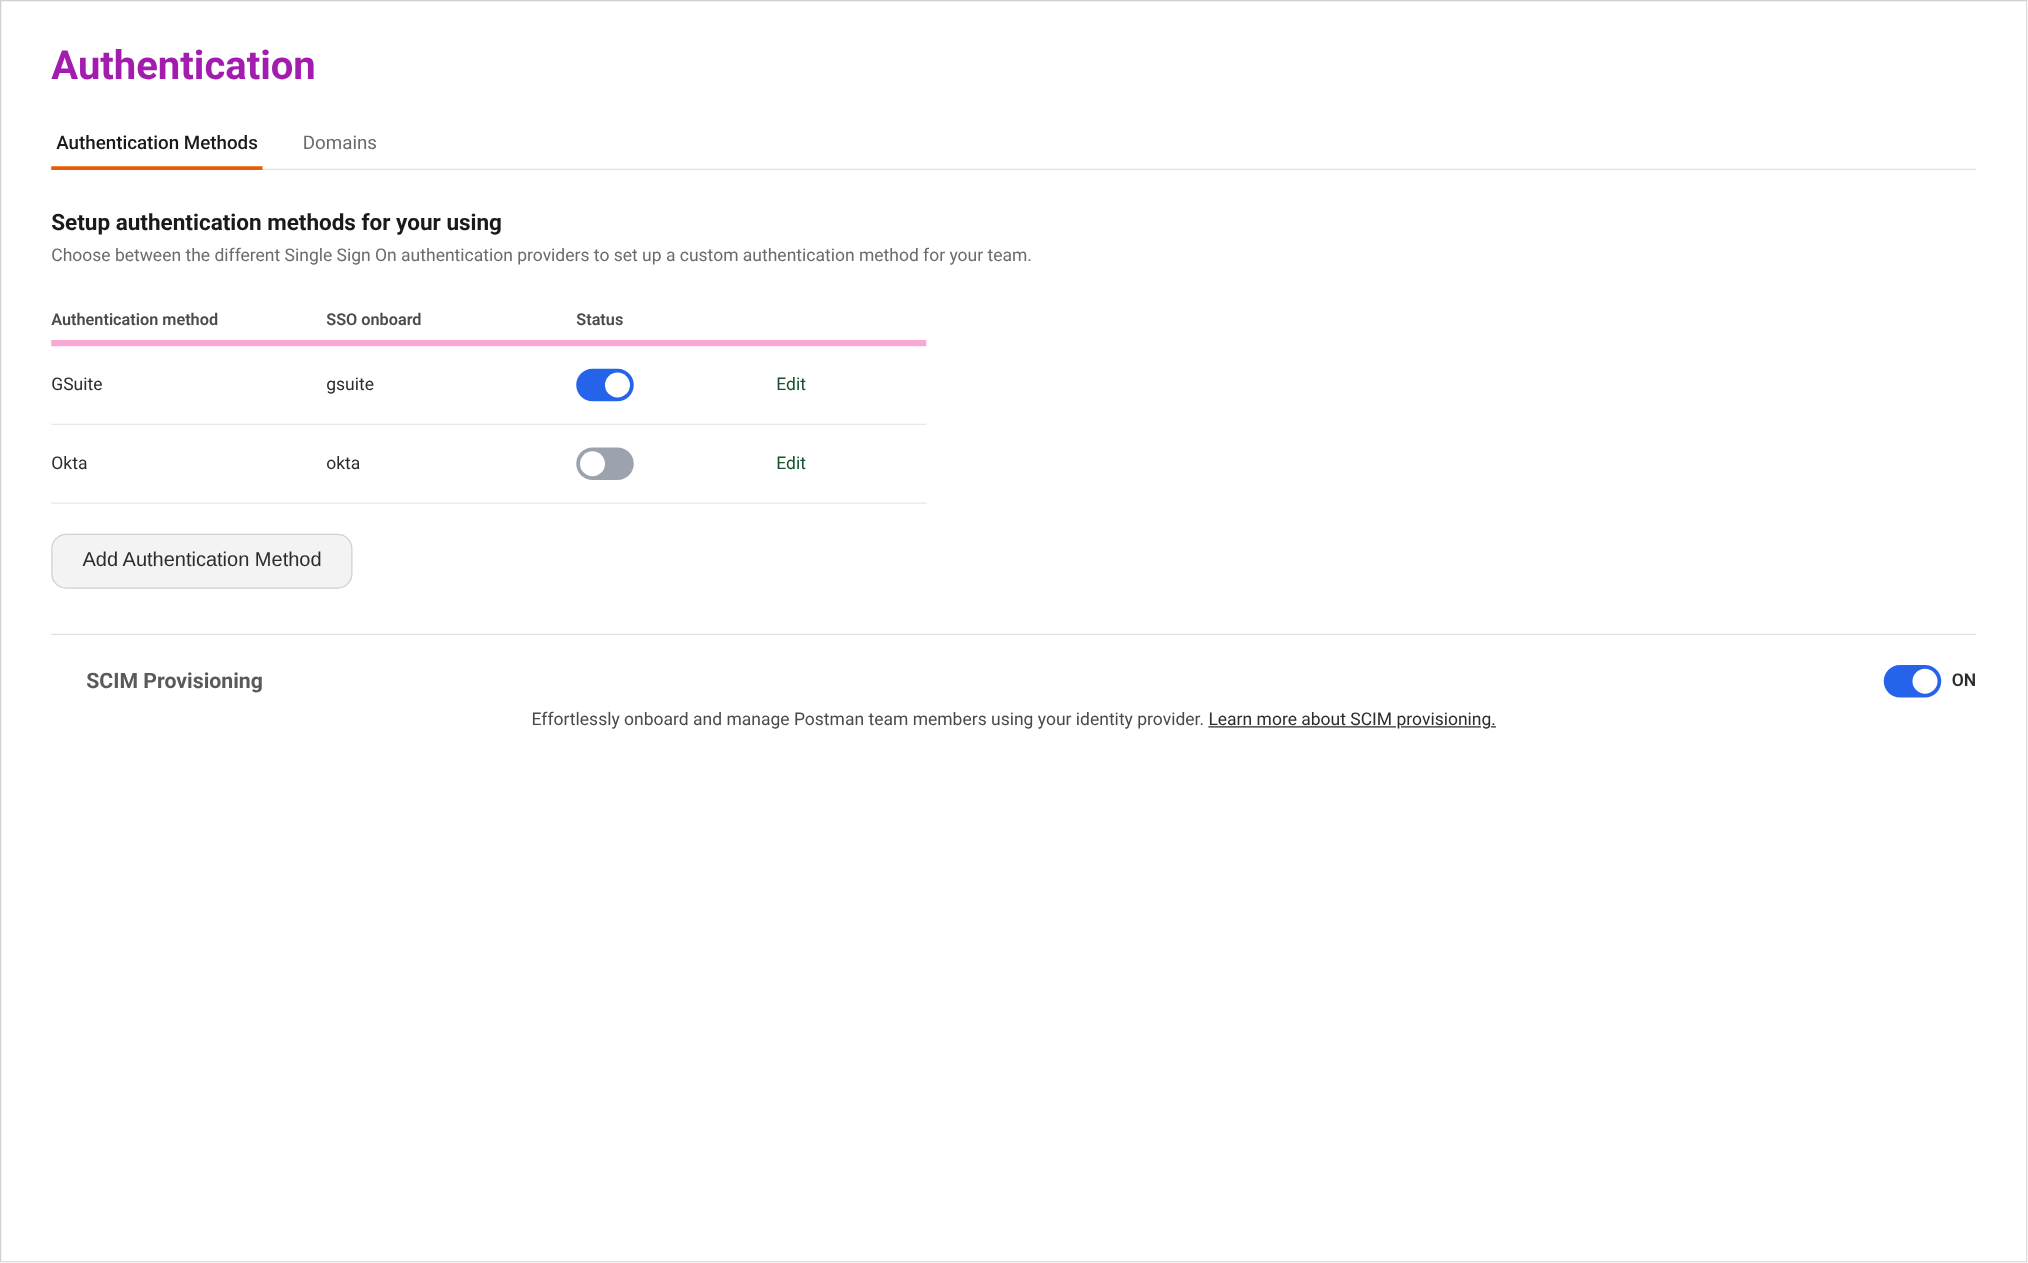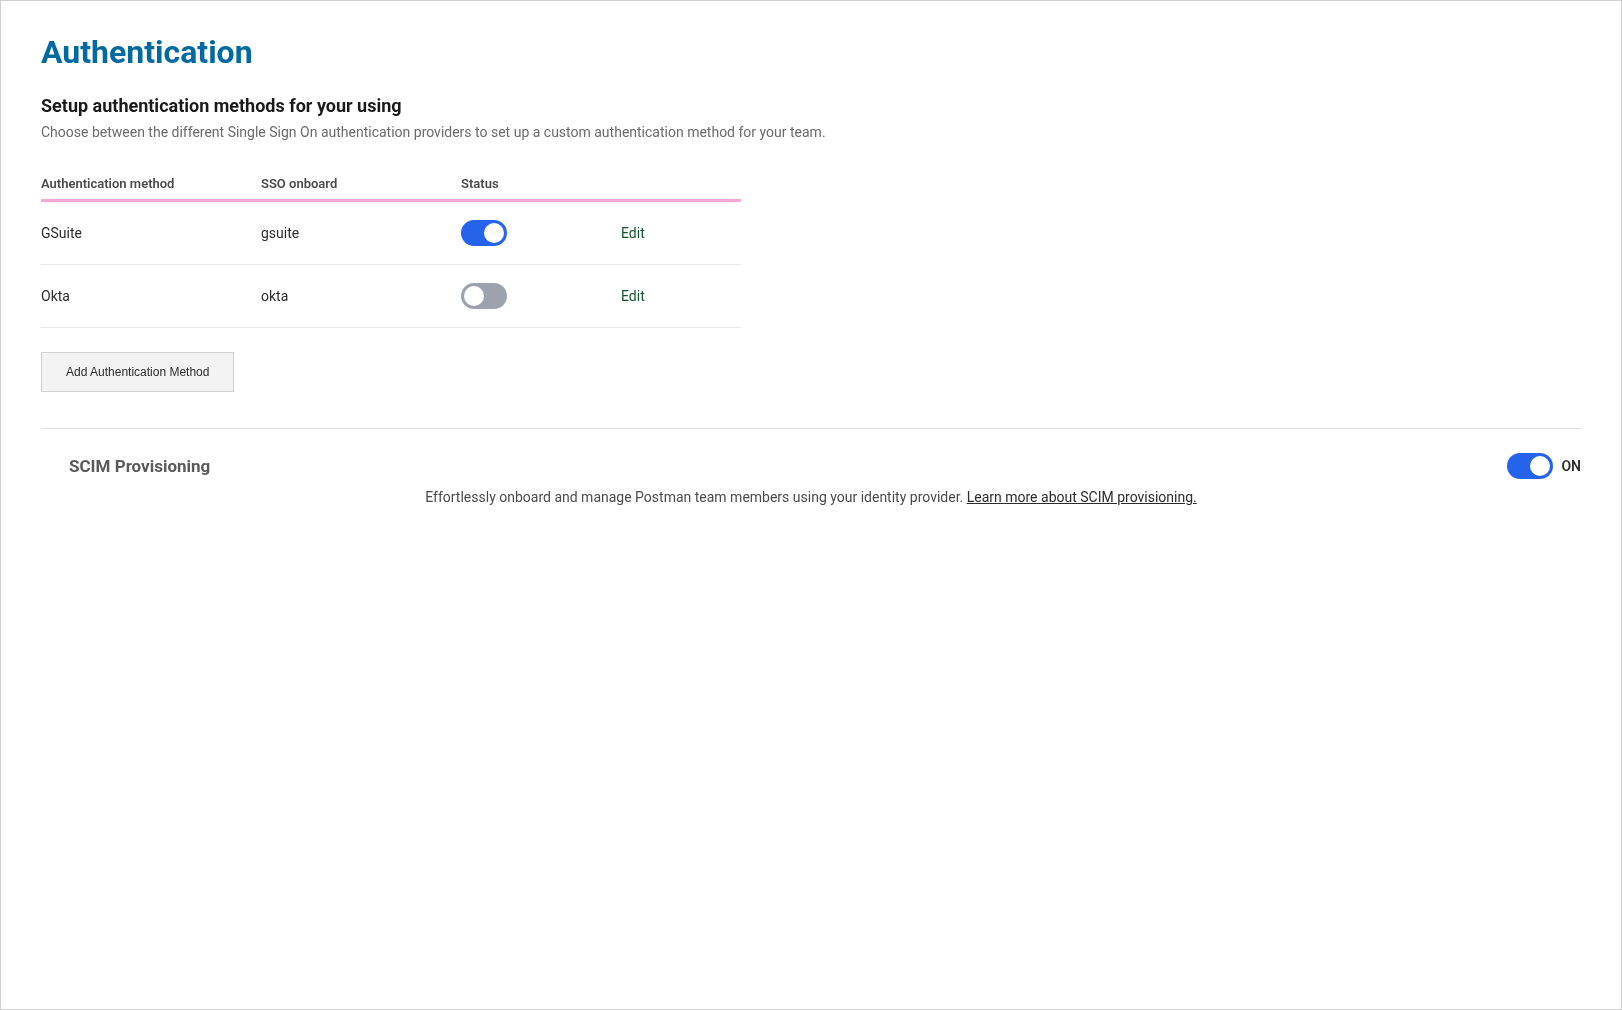--- a/index.html
+++ b/index.html
@@ -19,21 +19,21 @@
       max-width: 1622px;
       min-height: 1010px;
       padding: 32px 40px;
       background: #ffffff;
       border: 1px solid #d0d0d0;
     }
 
     .page-title {
       font-size: 32px;
       font-weight: 700;
-      color: #0369a1;
+      color: #a21caf;
       margin-bottom: 24px;
     }
 
     .tabs-bar {
       display: flex;
       border-bottom: 1px solid #e0e0e0;
       margin-bottom: 32px;
       gap: 0;
     }
 
@@ -68,21 +68,21 @@
 
     .table-container {
       width: 700px;
       margin-bottom: 24px;
     }
 
     .table-header {
       display: grid;
       grid-template-columns: 220px 200px 160px 80px;
       padding: 8px 0;
-      border-bottom: 3px solid #f9a8d4;
+      border-bottom: 5px solid #f9a8d4;
     }
 
     .table-header-cell {
       font-size: 13px;
       font-weight: 600;
       color: #4a4a4a;
     }
 
     .table-row {
       display: grid;
@@ -160,22 +160,22 @@
 
     .toggle-off .toggle-slider::before {
       transform: translateX(0);
     }
 
     
     .btn-secondary {
       padding: 12px 24px;
       background: #f3f3f3;
       border: 1px solid #d0d0d0;
-      border-radius: 0;
-      font-size: 12px;
+      border-radius: 12px;
+      font-size: 16px;
       font-weight: 500;
       color: #2c2c2c;
       cursor: pointer;
       margin-bottom: 36px;
     }
 
     .scim-section {
       margin-top: 8px;
     }
 
@@ -226,20 +226,28 @@
   </style>
 </head>
 <body>
 
 <div class="page-container">
 
   
   <h1 class="page-title">Authentication</h1>
 
   
+  <div class="tabs-bar">
+    <div class="tab-item active">
+      <span>Authentication Methods</span>
+    </div>
+    <div class="tab-item">
+      <span>Domains</span>
+    </div>
+  </div>
 
   
   <div class="scim-section">
     <h2 class="section-title">Setup authentication methods for your using</h2>
     <p class="section-description">Choose between the different Single Sign On authentication providers to set up a custom authentication method for your team.</p>
   </div>
 
   
   <div class="table-container">
 

